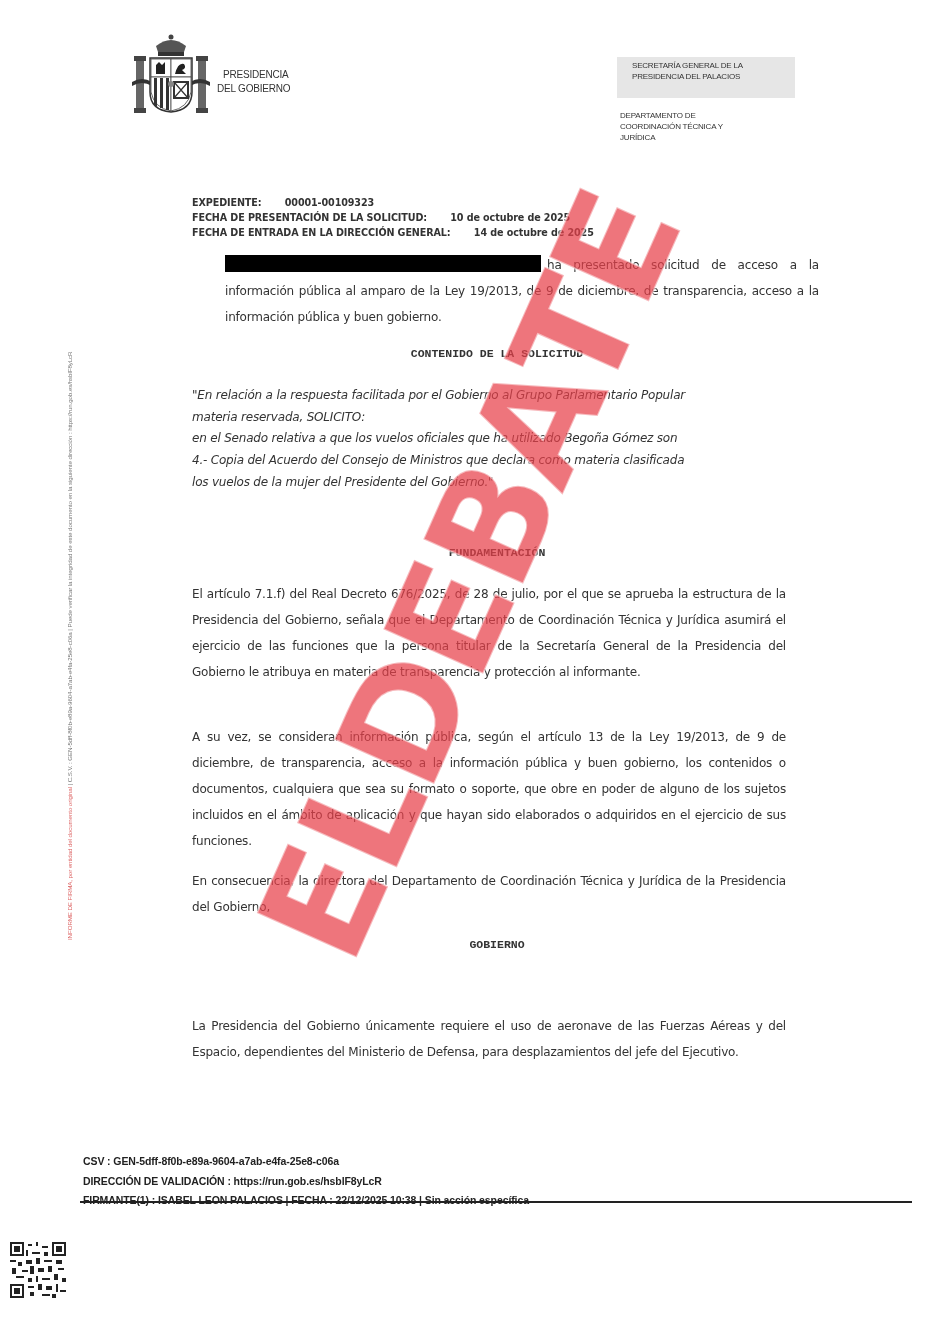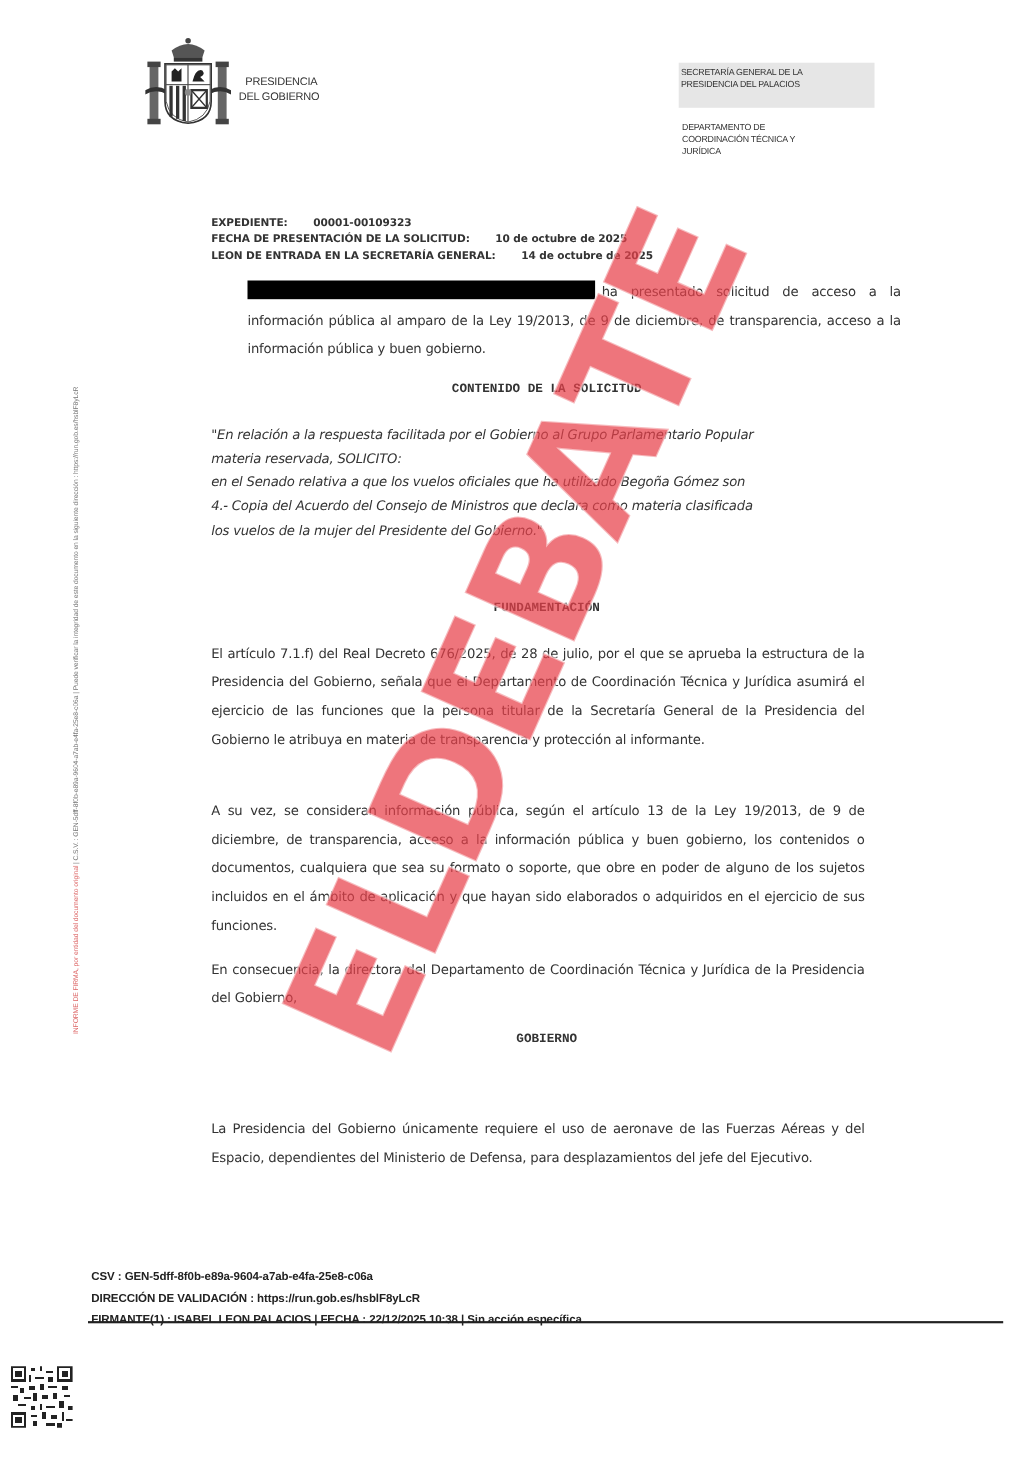--- a/index.html
+++ b/index.html
@@ -4,21 +4,21 @@
 <style>
   * { margin: 0; padding: 0; box-sizing: border-box; }
   html, body { width: 940px; height: 1329px; background: #ffffff; overflow: hidden; }
   body { position: relative; font-family: "DejaVu Sans", sans-serif; color: #222; }
 
   .page { position: absolute; left: 0; top: 0; width: 940px; height: 1329px; background: #fff; }
 
   
   .logo { position: absolute; left: 132px; top: 32px; width: 78px; height: 82px; }
   .logo-text { position: absolute; left: 217px; top: 68px; font-family: "Liberation Sans", sans-serif; font-size: 10px; line-height: 14px; color: #333; letter-spacing: -0.2px; }
-  .secgen-box { position: absolute; left: 617px; top: 57px; width: 178px; height: 41px; background: #e6e6e6; padding: 3px 2px; font-family: "Liberation Sans", sans-serif; font-size: 8px; line-height: 11px; color: #333; letter-spacing: -0.2px; }
+  .secgen-box { position: absolute; left: 617px; top: 57px; width: 178px; height: 41px; background: #e6e6e6; padding: 3px 15px; font-family: "Liberation Sans", sans-serif; font-size: 8px; line-height: 11px; color: #333; letter-spacing: -0.2px; }
   .dept { position: absolute; left: 620px; top: 110px; font-family: "Liberation Sans", sans-serif; font-size: 8px; line-height: 11px; color: #333; letter-spacing: -0.2px; }
 
   
   .side-text { position: absolute; left: 66px; top: 940px; width: 880px; transform-origin: 0 0; transform: rotate(-90deg); font-family: "Liberation Sans", sans-serif; font-size: 6.2px; white-space: nowrap; color: #777; letter-spacing: -0.1px; }
   .side-text .red { color: #d66; }
 
   
   .meta { position: absolute; left: 192px; top: 195px; font-family: "DejaVu Sans", sans-serif; font-size: 9.6px; line-height: 15px; font-weight: bold; color: #333; letter-spacing: -0.1px; }
   .meta .val { font-weight: bold; padding-left: 20px; }
 
@@ -87,21 +87,21 @@
     <div>JURÍDICA</div>
   </div>
 
   <div class="side-text">
     <span class="red">INFORME DE FIRMA, por entidad del documento original</span><span> | C.S.V. : GEN-5dff-8f0b-e89a-9604-a7ab-e4fa-25e8-c06a | Puede verificar la integridad de este documento en la siguiente dirección : https://run.gob.es/hsblF8yLcR</span>
   </div>
 
   <div class="meta">
     <div><span>EXPEDIENTE: </span><span class="val">00001-00109323</span></div>
     <div><span>FECHA DE PRESENTACIÓN DE LA SOLICITUD: </span><span class="val">10 de octubre de 2025</span></div>
-    <div><span>LEON DE ENTRADA EN LA SECRETARÍA GENERAL: </span><span class="val">14 de octubre de 2025</span></div>
+    <div><span>FECHA DE ENTRADA EN LA DIRECCIÓN GENERAL: </span><span class="val">14 de octubre de 2025</span></div>
   </div>
 
   <div class="para" style="top:252px;margin-left:33px;">
     <span class="redact"></span><span>ha presentado solicitud de acceso a la información pública al amparo de la Ley 19/2013, de 9 de diciembre, de transparencia, acceso a la información pública y buen gobierno.</span>
   </div>
 
   <div class="heading" style="top:347px;">CONTENIDO DE LA SOLICITUD</div>
 
   <div class="quote" style="top:385px;">
     <div>"En relación a la respuesta facilitada por el Gobierno al Grupo Parlamentario Popular</div>

